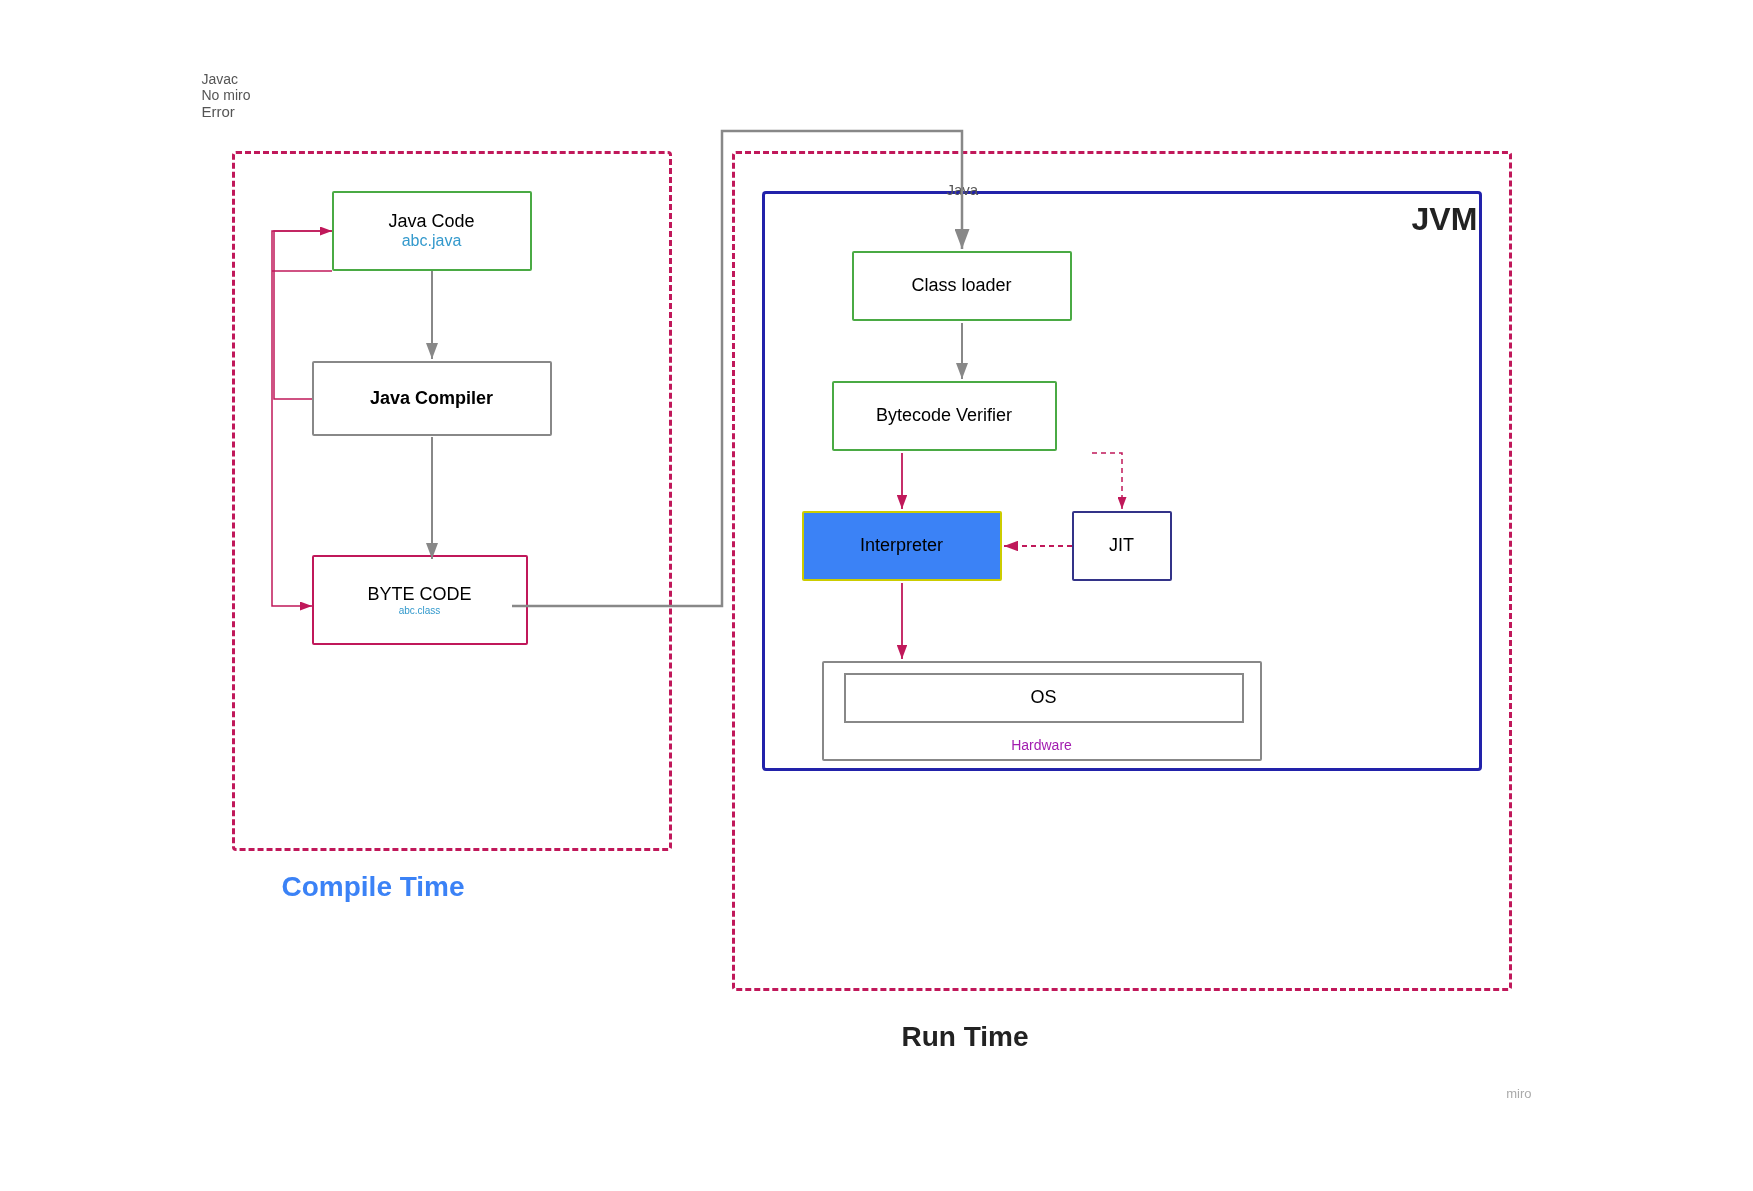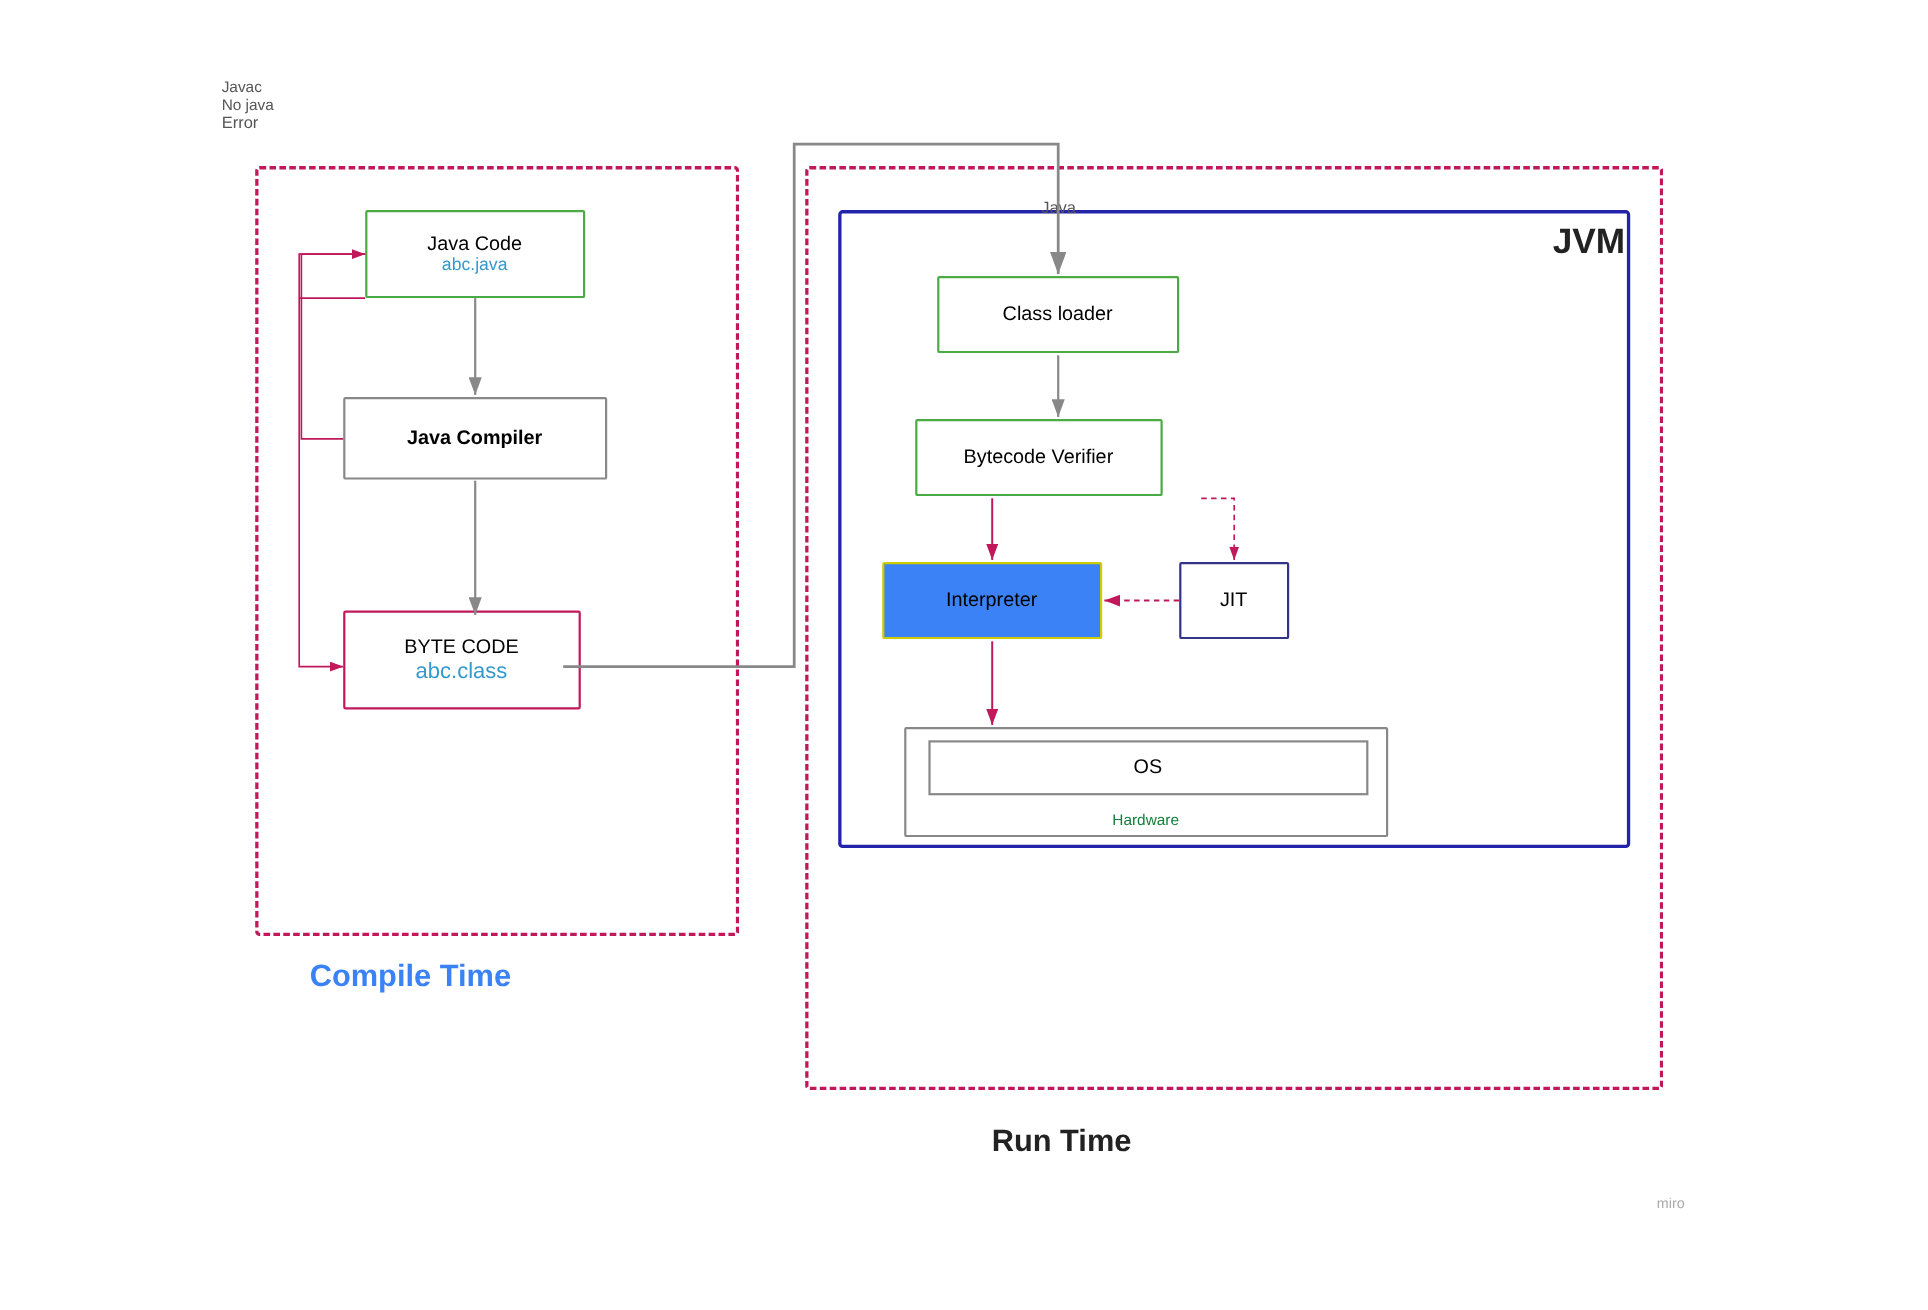--- a/index.html
+++ b/index.html
@@ -112,21 +112,21 @@
     .node-byte-code {
       left: 110px;
       top: 484px;
       width: 216px;
       height: 90px;
       border: 2.5px solid #c0185a;
       background: #fff;
     }
     .node-byte-code .sub-text {
       color: #3399cc;
-      font-size: 20px;
+      font-size: 10px;
     }
     .node-class-loader {
       left: 650px;
       top: 180px;
       width: 220px;
       height: 70px;
       border: 2px solid #4aaa44;
       background: #fff;
     }
     .node-bytecode-verifier {
@@ -175,21 +175,21 @@
       justify-content: center;
       font-size: 18px;
     }
     .node-hardware-label {
       position: absolute;
       left: 0;
       bottom: 6px;
       width: 100%;
       text-align: center;
       font-size: 14px;
-      color: #15803d;
+      color: #a21caf;
     }
 
     
     svg.arrows {
       position: absolute;
       left: 0;
       top: 0;
       width: 1350px;
       height: 1050px;
       pointer-events: none;
@@ -274,21 +274,21 @@
   </div>
 
   <div class="node node-os-outer">
     <div class="node-os-inner">
       <span>OS</span>
     </div>
     <div class="node-hardware-label">Hardware</div>
   </div>
 
   <div class="javac-label">Javac</div>
-  <div class="noerror-label">No java</div>
+  <div class="noerror-label">No miro</div>
   <div class="error-label">Error</div>
   <div class="java-label-arrow">Java</div>
 
   <svg class="arrows">
     <defs>
       <marker id="arrowhead-gray" markerWidth="8" markerHeight="6" refX="8" refY="3" orient="auto">
         <polygon points="0 0, 8 3, 0 6" fill="#888"></polygon>
       </marker>
       <marker id="arrowhead-pink" markerWidth="8" markerHeight="6" refX="8" refY="3" orient="auto">
         <polygon points="0 0, 8 3, 0 6" fill="#c0185a"></polygon>

